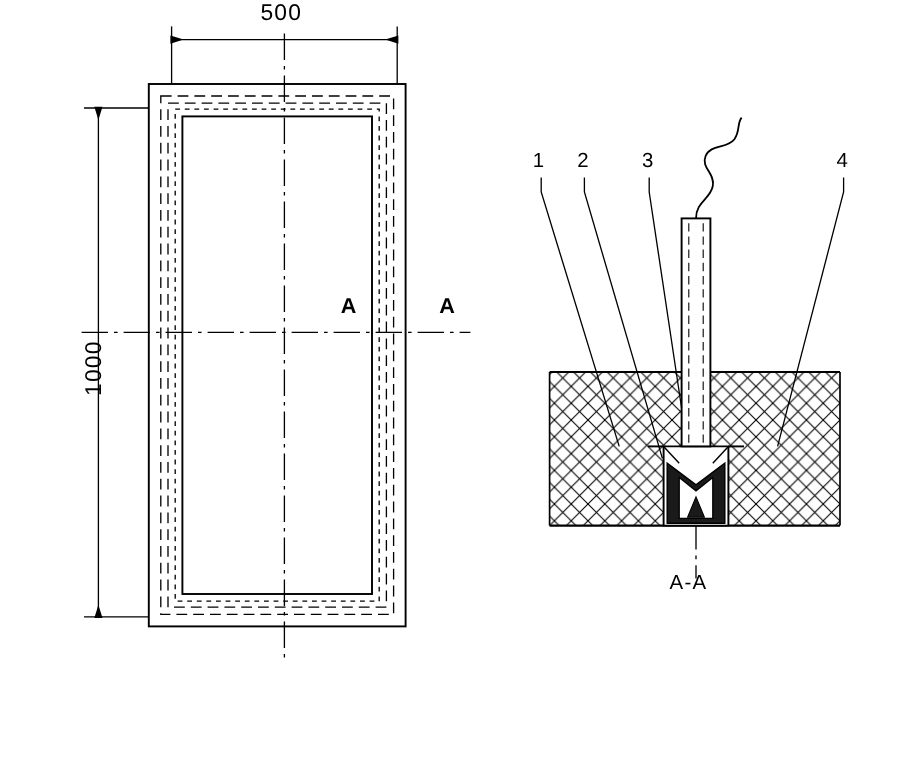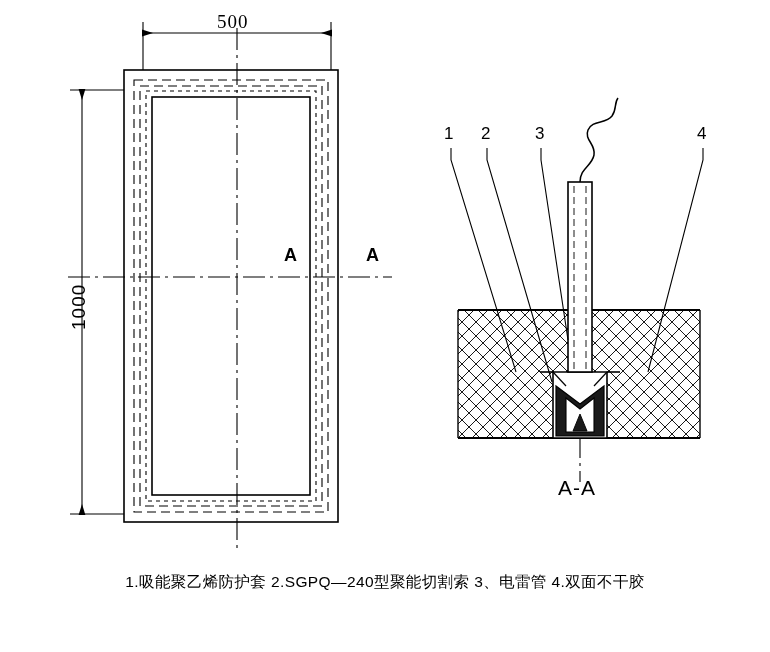--- a/index.html
+++ b/index.html
@@ -45,21 +45,21 @@
     transform-origin: 0 0;
   }
   .sect-letter {
     font-size: 18px;
     font-weight: bold;
   }
   .callout-num {
     font-size: 17px;
   }
   .aa-text {
-    font-size: 21px;
+    font-size: 17px;
     letter-spacing: 1px;
   }
   .legend {
     position: absolute;
     left: 0;
     top: 572px;
     width: 770px;
     text-align: center;
     font-size: 15.5px;
     letter-spacing: 0.4px;
@@ -151,30 +151,29 @@
 
       <line x1="580" y1="438" x2="580" y2="482" stroke="#000000" stroke-width="1.1" stroke-dasharray="20,5,3,5"></line>
 
       <path d="M451,148 L451,160 L516,372" fill="none" stroke="#000000" stroke-width="1.1"></path>
       <path d="M487,148 L487,160 L552,382" fill="none" stroke="#000000" stroke-width="1.1"></path>
       <path d="M541,148 L541,160 L568,340" fill="none" stroke="#000000" stroke-width="1.1"></path>
       <path d="M703,148 L703,160 L648,372" fill="none" stroke="#000000" stroke-width="1.1"></path>
     </g>
   </svg>
 
-  <div class="lbl dim-text" style="left:217px; top:11px;font-family:Liberation Serif, serif;">500</div>
+  <div class="lbl dim-text" style="left:217px; top:1px;">500</div>
 
   <div class="lbl dim-vert" style="left:68px; top:330px;">1000</div>
 
   <div class="lbl sect-letter" style="left:284px; top:245px;">A</div>
 
   <div class="lbl sect-letter" style="left:366px; top:245px;">A</div>
 
   <div class="lbl callout-num" style="left:444px; top:124px;">1</div>
   <div class="lbl callout-num" style="left:481px; top:124px;">2</div>
   <div class="lbl callout-num" style="left:535px; top:124px;">3</div>
   <div class="lbl callout-num" style="left:697px; top:124px;">4</div>
 
   <div class="lbl aa-text" style="left:558px; top:476px;">A-A</div>
 
-  <div class="legend">1.吸能聚乙烯防护套  2.SGPQ—240型聚能切割索  3、电雷管  4.双面不干胶</div>
 
 </div>
 
 </body></html>

